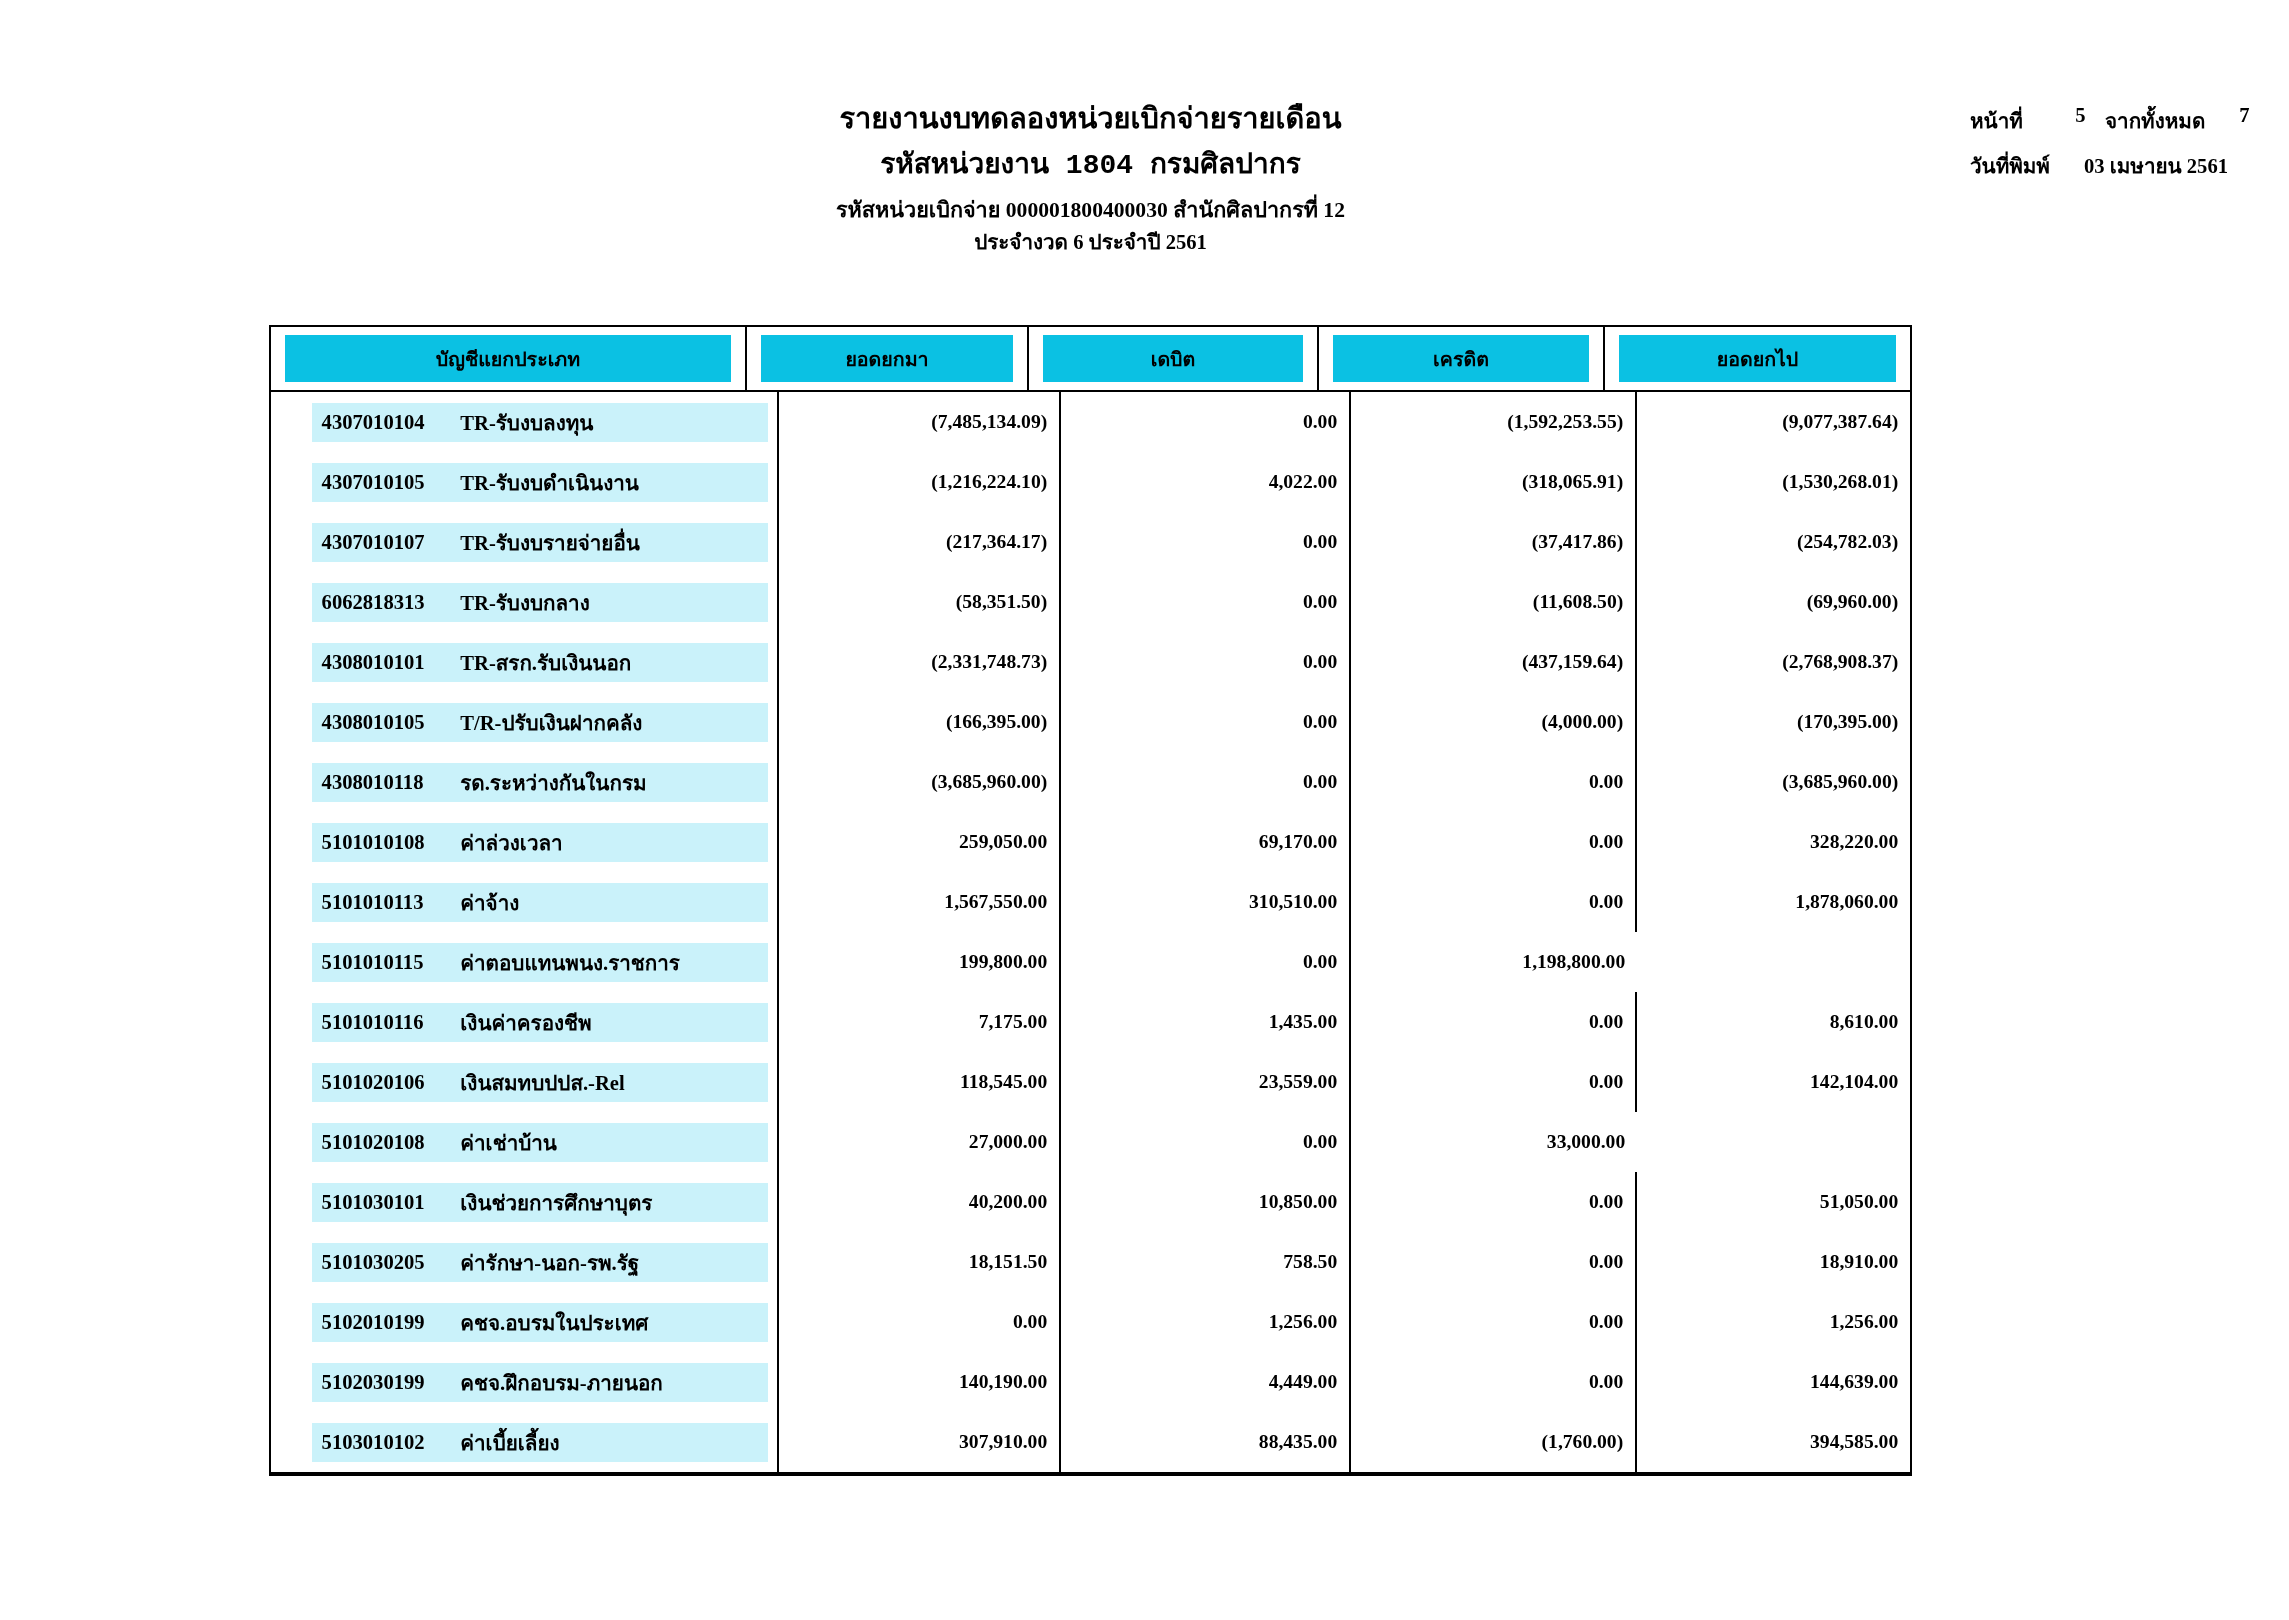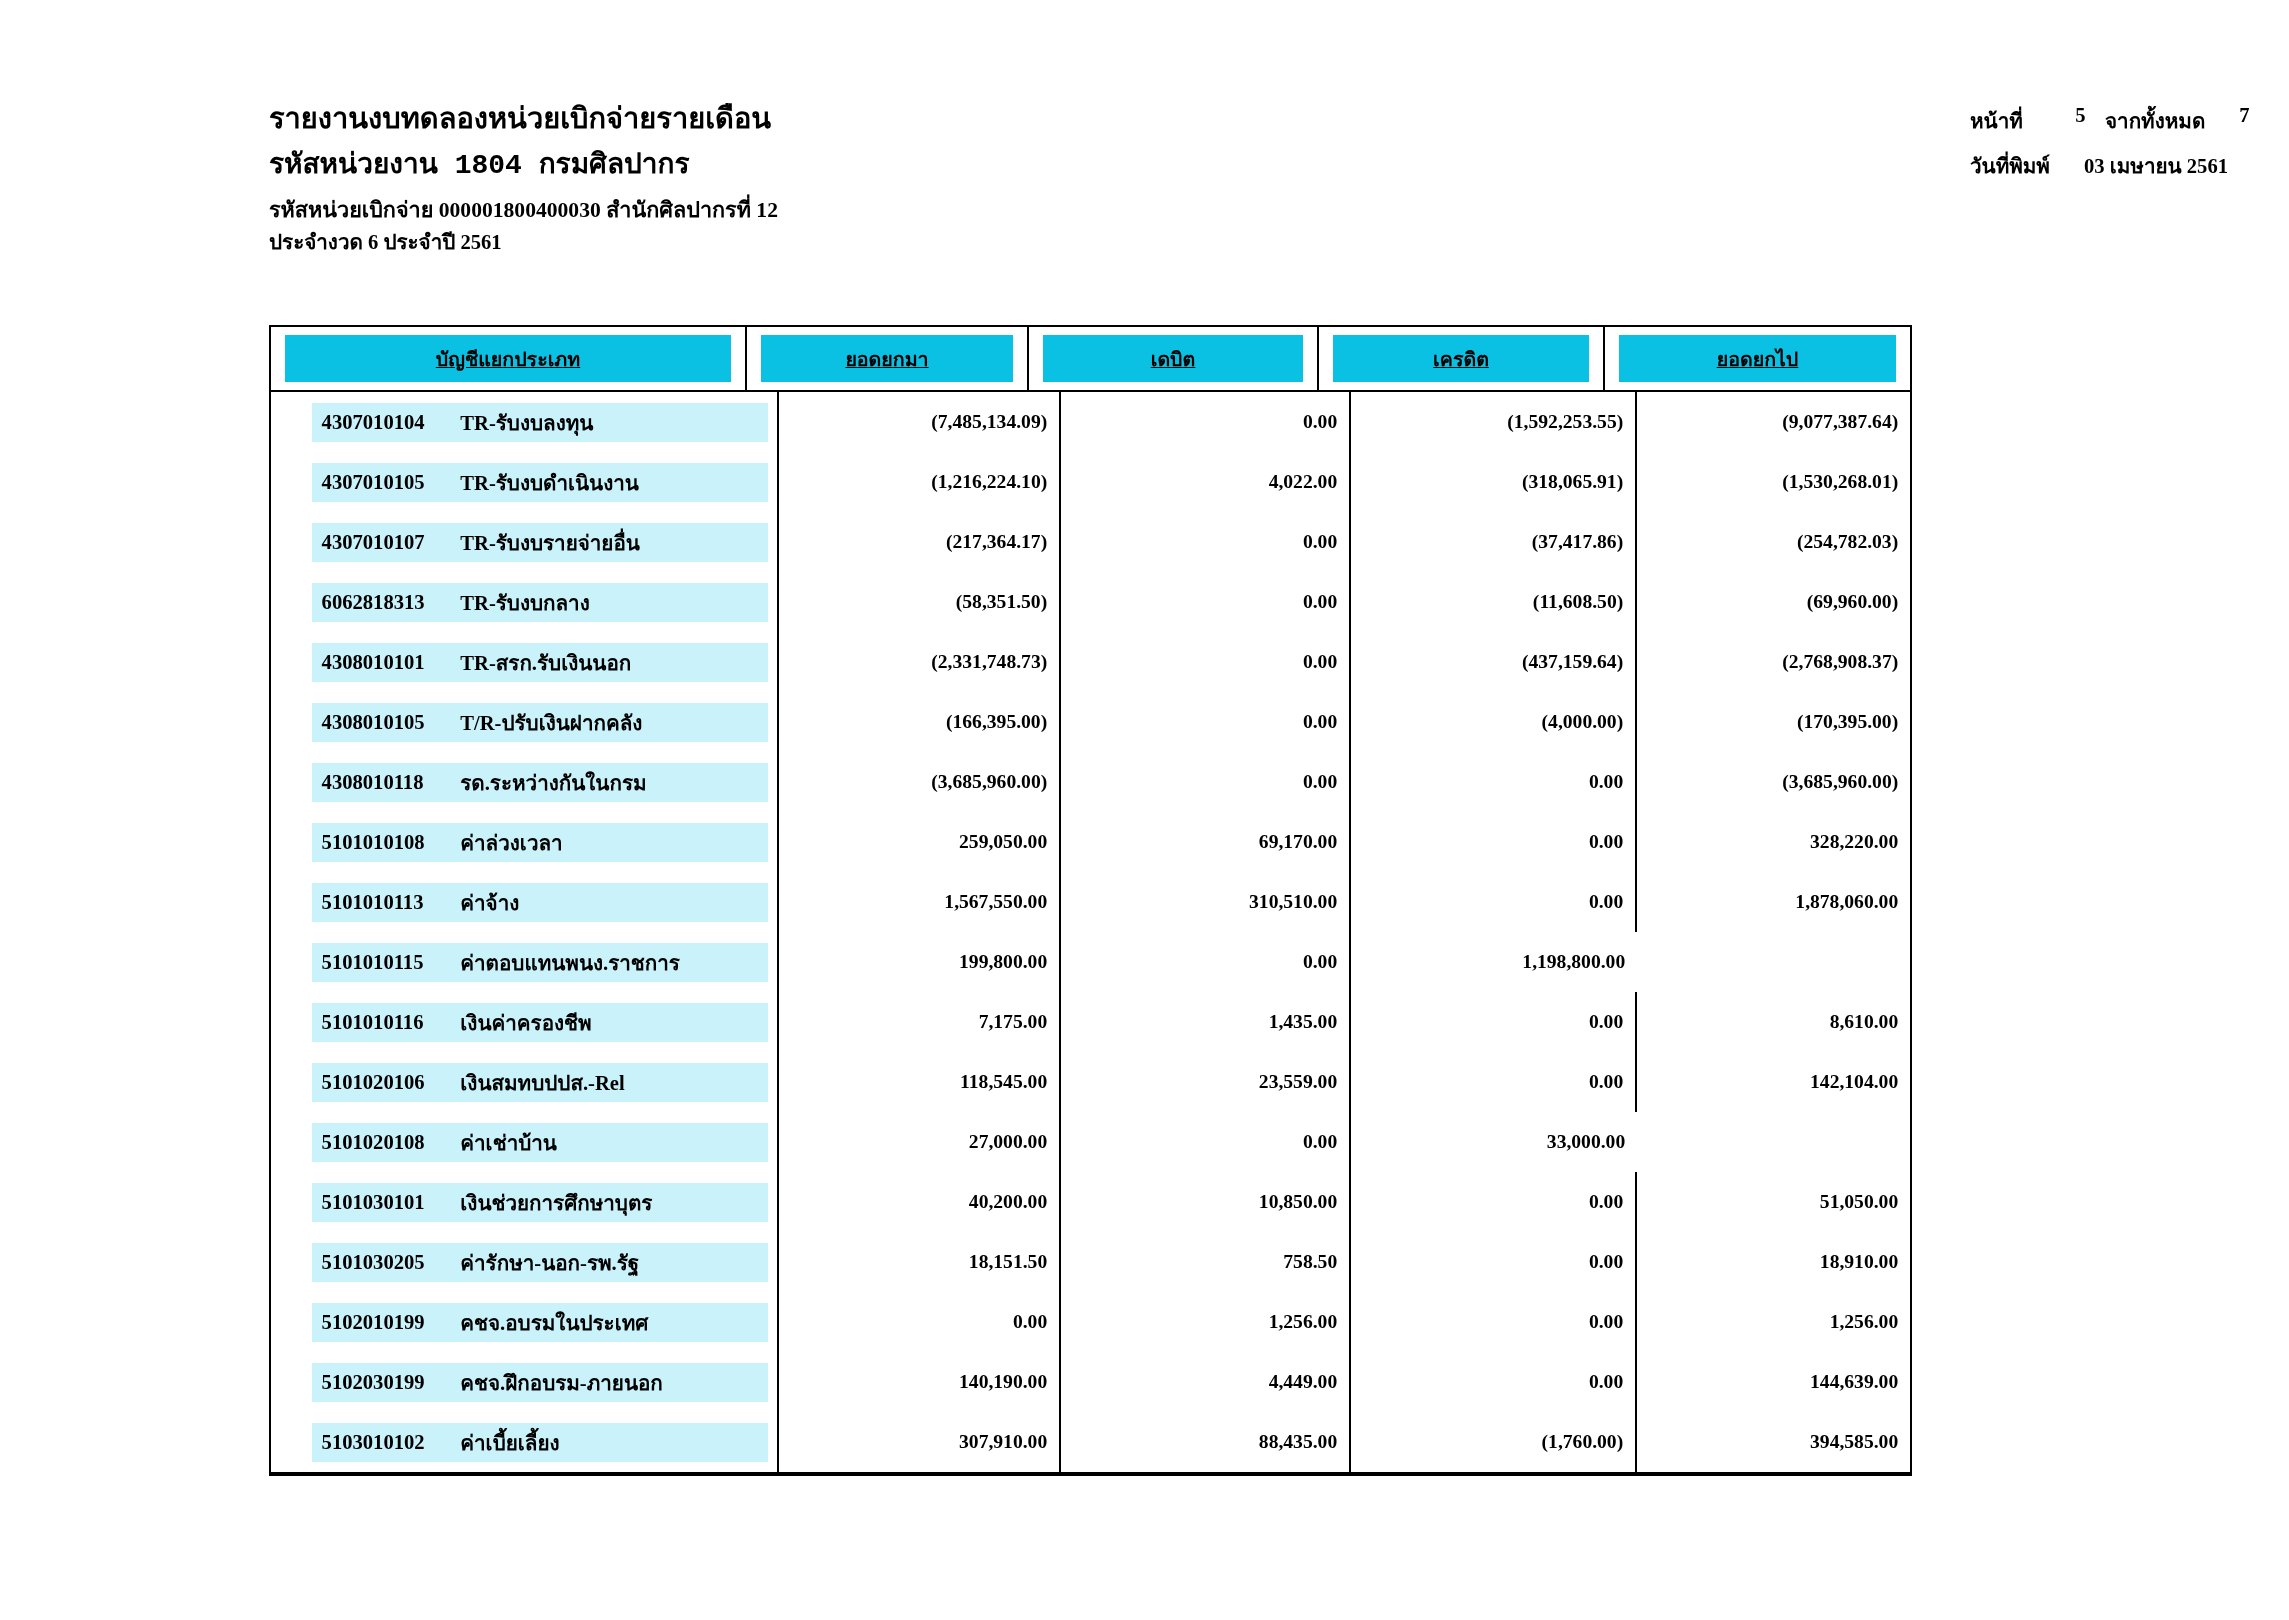--- a/index.html
+++ b/index.html
@@ -9,21 +9,21 @@
     width:2290px; height:1620px;
     background:#ffffff;
     font-family:"Liberation Serif", "DejaVu Serif", serif;
     color:#000;
     overflow:hidden;
   }
 
   
   .titles {
     position:absolute; left:269px; top:102px; width:1643px;
-    font-weight:bold;
+    text-align:center; font-weight:bold;
   }
   .titles .main-title { font-size:29px; line-height:33px; }
   .titles .sub1 { font-size:28px; line-height:25.5px; margin-top:17.6px;font-family:Liberation Mono, monospace; }
   .titles .sub2 { font-size:21.6px; line-height:25.5px; margin-top:19.6px; }
   .titles .sub3 { font-size:20.6px; line-height:24.5px; margin-top:7px; }
 
   
   .pageinfo {
     position:absolute; left:1970px; top:104px; width:304px;
     font-weight:bold; font-size:20.6px;
@@ -40,21 +40,21 @@
   }
   .thead {
     display:grid; grid-template-columns:476px 282px 290px 286px 1fr;
     height:65px; border-bottom:2px solid #000;
   }
   .thead .hcell { border-right:2px solid #000; display:flex; }
   .thead .hcell:last-child { border-right:none;border-radius:14px; }
   .hband {
     flex:1; margin:7.8px 13.7px; background:#0bc1e3;
     display:flex; align-items:center; justify-content:center;
-    font-weight:bold; font-size:19.6px;text-decoration:underline;
+    font-weight:bold; font-size:19.6px;
   }
   .tbody { display:block; }
   .trow {
     display:grid; grid-template-columns:476px 282px 290px 286px 1fr;
     height:60px;
     padding-left:32px;
   }
   .trow .cell { border-right:2px solid #000; }
   .trow .cell:last-child { border-right:none; }
   .acct-cell { display:flex; }

